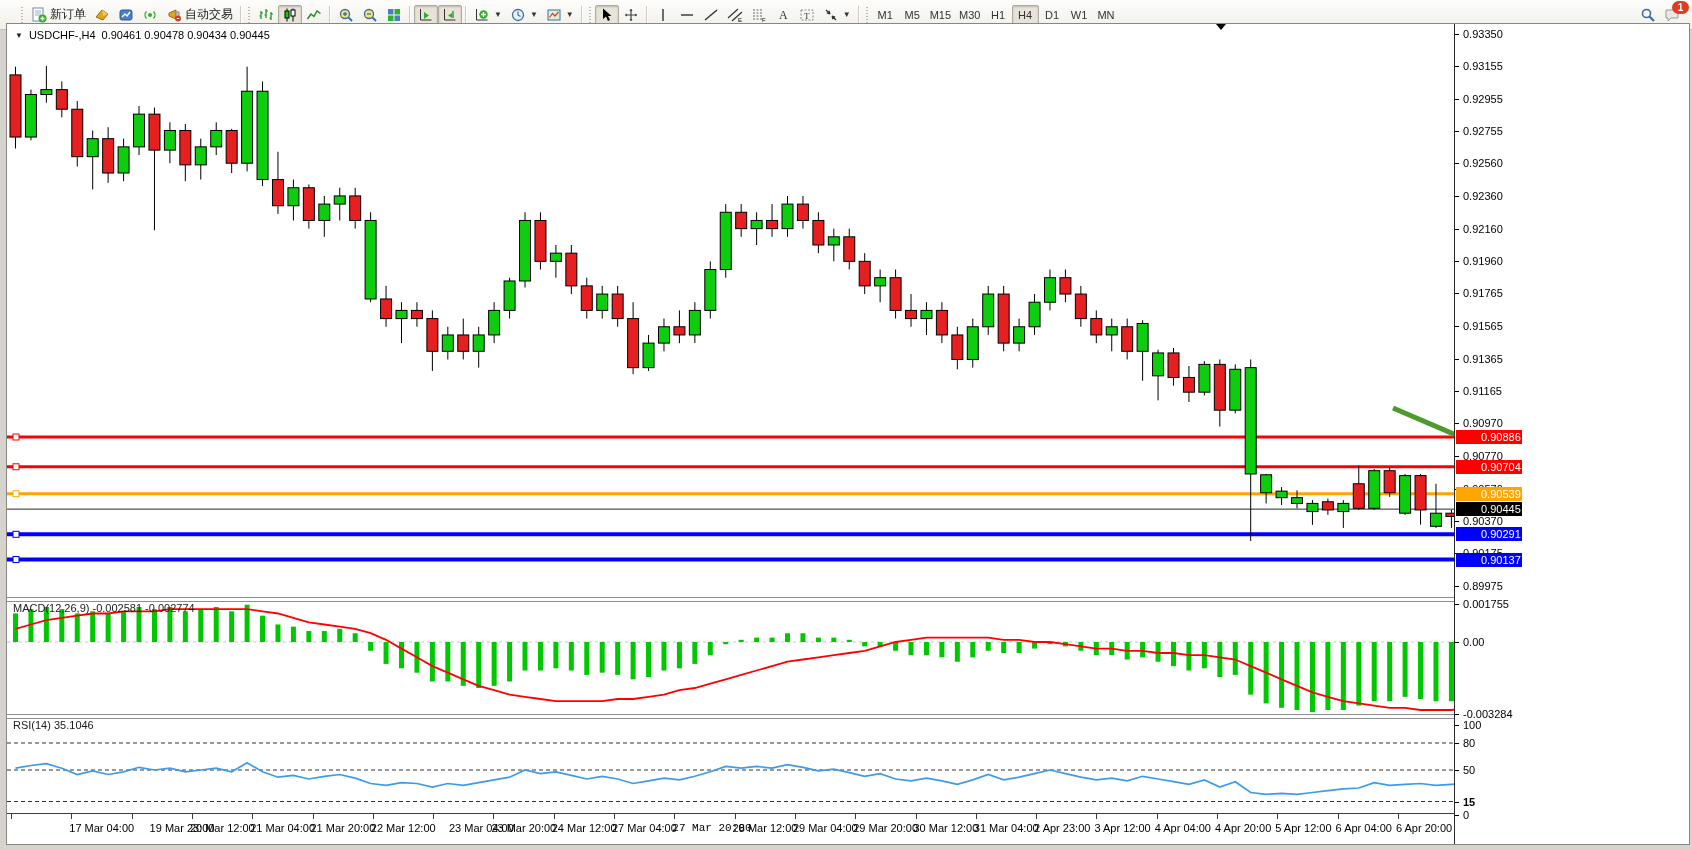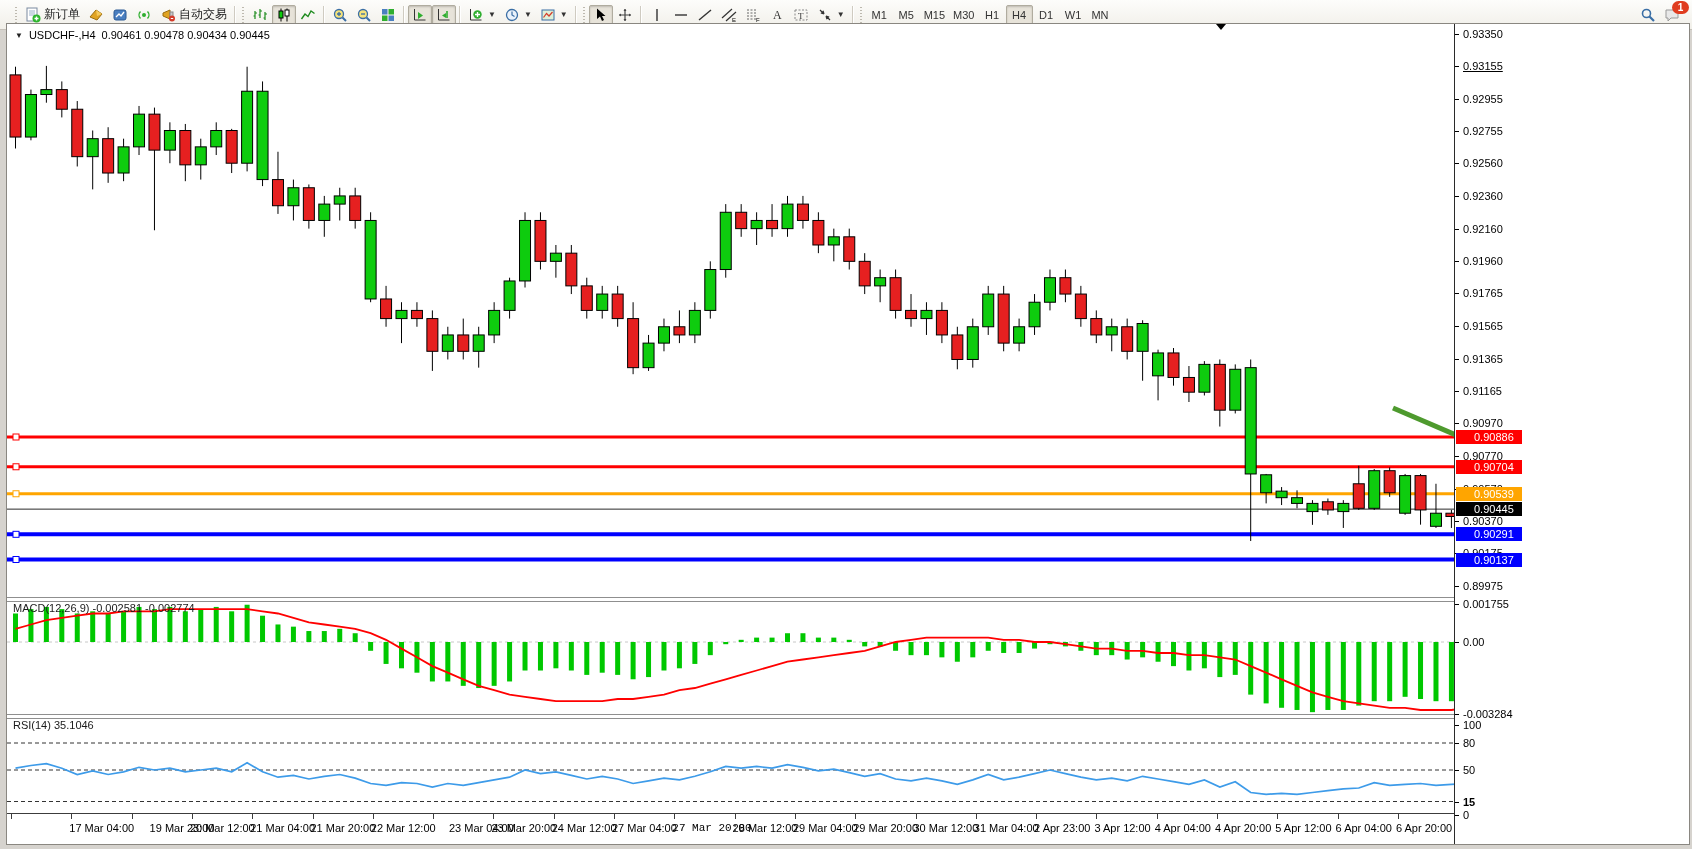--- a/index.html
+++ b/index.html
@@ -1,18 +1,18 @@
 <!DOCTYPE html>
 <html><head>
 <meta charset="utf-8">
 <style>
   html,body{margin:0;padding:0;background:#fff;}
   .stage{position:relative;width:1692px;height:849px;background:#d6d3ce;font-family:"Liberation Sans",sans-serif;overflow:hidden;}
   
-  .toolbar{position:absolute;left:0;top:0;width:1692px;height:30px;background:linear-gradient(#fdfdfb,#f1efe9);border-bottom:1px solid #c6c2ba;display:flex;align-items:center;padding-left:12px;box-sizing:border-box;}
+  .toolbar{position:absolute;left:0;top:0;width:1692px;height:30px;background:linear-gradient(#fdfdfb,#f1efe9);border-bottom:1px solid #c6c2ba;display:flex;align-items:center;padding-left:18px;box-sizing:border-box;}
   .grip{width:5px;height:16px;margin:0 2px;background:repeating-linear-gradient(#bdb9af 0 1px,transparent 1px 3px);background-size:2px 100%;background-repeat:repeat-y;background-position:1px 0;}
   .tsep{width:0;height:18px;border-left:1px solid #cfcbc1;border-right:1px solid #ffffff;margin:0 3px;}
   .tbtn{height:20px;min-width:22px;display:flex;align-items:center;justify-content:center;gap:3px;border:1px solid transparent;border-radius:2px;font-size:12px;color:#222;padding:0 3px;box-sizing:border-box;cursor:default;}
   .tbtn.pressed{background:#e7e3d9;border-color:#b0ac9f;box-shadow:inset 0 1px 2px rgba(0,0,0,.18);}
   .tbtn .caret{font-size:8px;color:#333;margin-left:1px;}
   .tbtn.tf{min-width:27px;font-size:11px;color:#333;}
   .icon{width:16px;height:16px;display:block;}
   .toolbar .spring{flex:1;}
   .badgewrap{position:relative;margin-right:8px;}
   .badge{position:absolute;right:-6px;top:-5px;min-width:13px;height:13px;border-radius:8px;background:#e03c1f;color:#fff;font-size:10px;font-weight:bold;line-height:13px;text-align:center;padding:0 2px;}
@@ -28,21 +28,21 @@
   .chart-title{position:absolute;left:8px;top:5px;font-size:11px;color:#000;display:flex;gap:6px;align-items:center;z-index:5;}
   .chart-title .tri{font-size:8px;color:#222;}
   .ind-label{position:absolute;left:6px;font-size:11px;color:#1a1a1a;z-index:5;white-space:nowrap;}
   #macd-label{top:578px;}
   #rsi-label{top:695px;}
   .shift-marker{position:absolute;left:1209px;top:0;width:0;height:0;border-left:5px solid transparent;border-right:5px solid transparent;border-top:6px solid #000;}
   
   .axis-col{position:absolute;left:1447px;top:0;width:164px;height:820px;background:#fff;border-left:1px solid #2a2a2a;box-sizing:border-box;}
   .alabel{position:absolute;left:0;padding-left:8px;font-size:11px;color:#000;line-height:12px;height:12px;white-space:nowrap;}
   .alabel:before{content:"";position:absolute;left:0;top:6px;width:4px;height:1px;background:#000;}
-  .plabel{position:absolute;left:1px;width:66px;height:14px;color:#fff;font-size:11px;line-height:14px;padding-left:18px;box-sizing:border-box;z-index:6;}
+  .plabel{position:absolute;left:1px;width:66px;height:14px;color:#fff;font-size:11px;line-height:14px;padding-left:25px;box-sizing:border-box;z-index:6;}
   
   .timebar{position:absolute;left:0;top:789px;width:1517px;height:31px;border-top:1px solid #3c3c3c;background:#fff;box-sizing:border-box;}
   .tlabel{position:absolute;top:8px;font-size:11px;color:#000;white-space:nowrap;}
   .ttick{position:absolute;top:0;width:1px;height:5px;background:#3c3c3c;}
 </style>
 </head>
 <body>
 
 <div class="stage">
 
@@ -671,21 +671,21 @@
         <div class="tlabel" style="left: 1208px;">4 Apr 20:00</div>
         <div class="ttick" style="left: 1270.3px;"></div>
         <div class="tlabel" style="left: 1268.3px;">5 Apr 12:00</div>
         <div class="ttick" style="left: 1330.6px;"></div>
         <div class="tlabel" style="left: 1328.6px;">6 Apr 04:00</div>
         <div class="ttick" style="left: 1390.9px;"></div>
         <div class="tlabel" style="left: 1388.9px;">6 Apr 20:00</div>
       </div>
     <div class="axis-col" id="axis-col">
         <div class="alabel" style="top: 4px;">0.93350</div>
-        <div class="alabel" style="top: 35.8933px; text-decoration: underline;">0.93155</div>
+        <div class="alabel" style="top: 35.8933px;">0.93155</div>
         <div class="alabel" style="top: 68.6044px;">0.92955</div>
         <div class="alabel" style="top: 101.316px;">0.92755</div>
         <div class="alabel" style="top: 133.209px;">0.92560</div>
         <div class="alabel" style="top: 165.92px;">0.92360</div>
         <div class="alabel" style="top: 198.631px;">0.92160</div>
         <div class="alabel" style="top: 231.342px;">0.91960</div>
         <div class="alabel" style="top: 263.236px;">0.91765</div>
         <div class="alabel" style="top: 295.947px;">0.91565</div>
         <div class="alabel" style="top: 328.658px;">0.91365</div>
         <div class="alabel" style="top: 361.369px;">0.91165</div>

